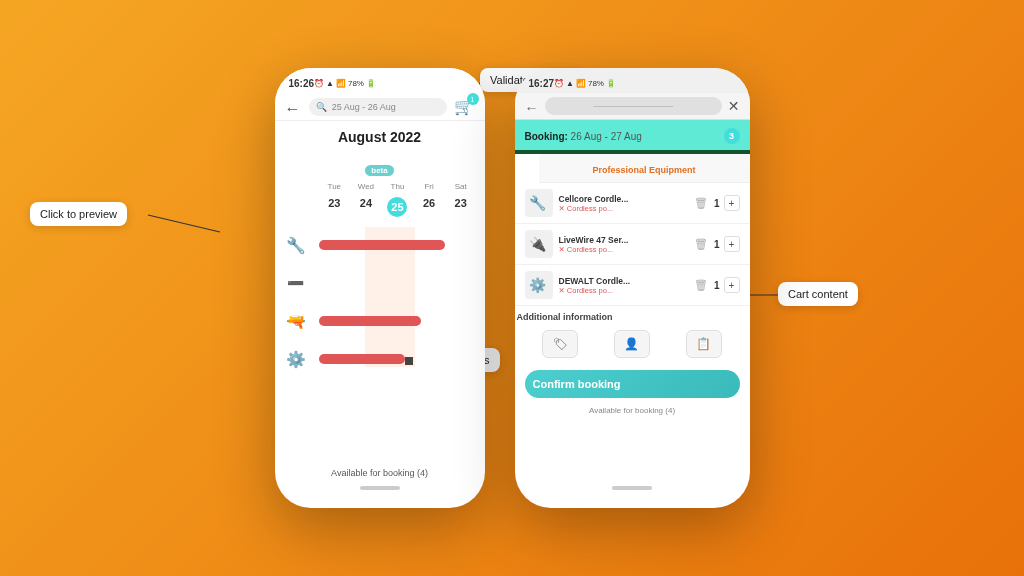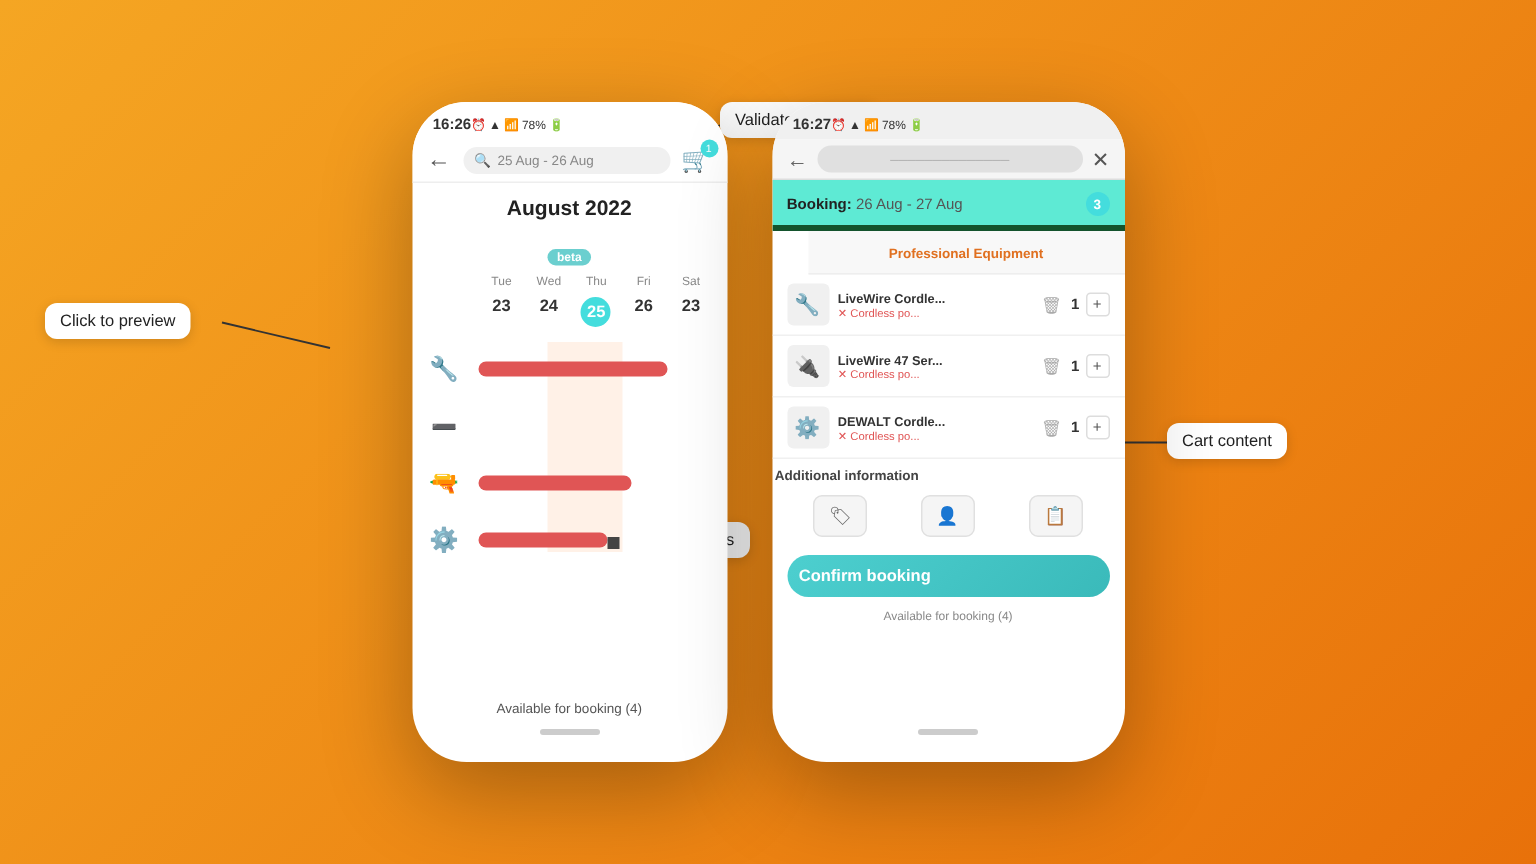--- a/index.html
+++ b/index.html
@@ -575,21 +575,21 @@
       <span class="category-title">Professional Equipment</span>
     </div>
 
     <div>
 
       <div class="cart-item">
         <div class="cart-item-img">
             <span>🔧</span>
           </div>
         <div class="cart-item-info">
-          <div class="cart-item-name">LiveWire Cordle...</div>
+          <div class="cart-item-name">Cellcore Cordle...</div>
           <div class="cart-item-sub">✕ Cordless po...</div>
         </div>
         <div class="cart-qty-controls">
           <span class="trash-icon">🗑</span>
           <span class="qty-num">1</span>
           <div class="qty-btn">+</div>
         </div>
       </div>
 
       <div class="cart-item">

